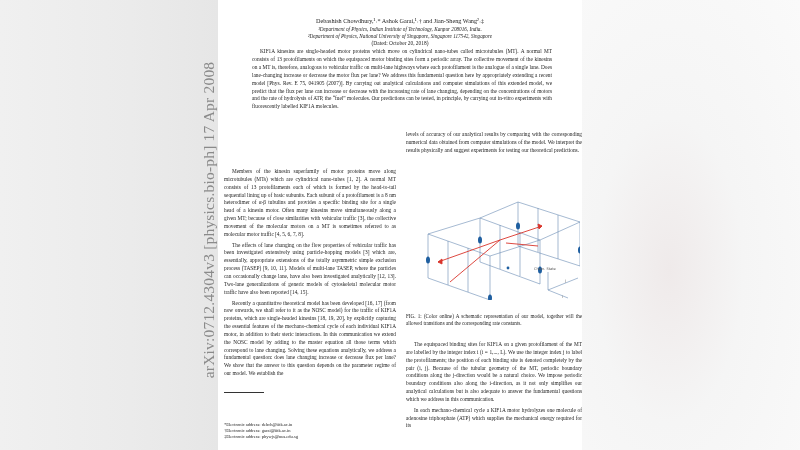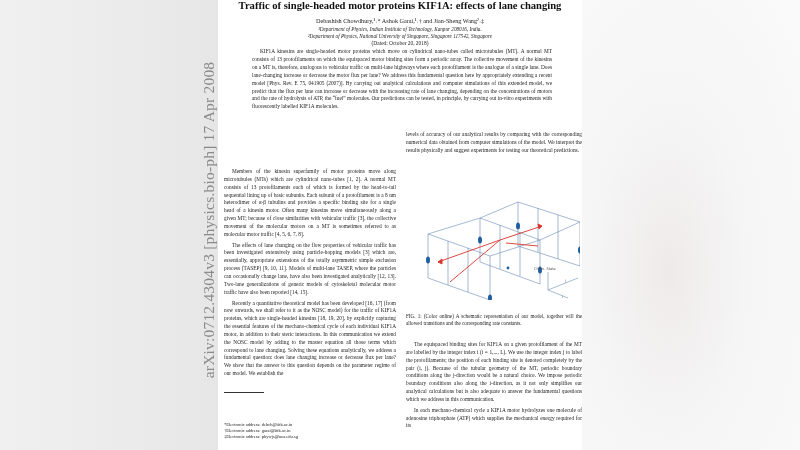--- a/index.html
+++ b/index.html
@@ -79,21 +79,20 @@
 <body>
 
 <div class="bg-left"></div>
 <div class="bg-right"></div>
 
 <div class="arxiv-stamp">
   <span>arXiv:0712.4304v3  [physics.bio-ph]  17 Apr 2008</span>
 </div>
 
 <div class="page">
-  <div class="title">Traffic of single-headed motor proteins KIF1A: effects of lane changing</div>
   <div class="authors">Debashish Chowdhury,¹˒* Ashok Garai,¹˒† and Jian-Sheng Wang²˒‡</div>
   <div class="affil" style="top:26px;">¹Department of Physics, Indian Institute of Technology, Kanpur 208016, India.</div>
   <div class="affil" style="top:33px;">²Department of Physics, National University of Singapore, Singapore 117542, Singapore</div>
   <div class="dated">(Dated: October 20, 2018)</div>
 
   <div class="abstract">
     <p>KIF1A kinesins are single-headed motor proteins which move on cylindrical nano-tubes called microtubules (MT). A normal MT consists of 13 protofilaments on which the equispaced motor binding sites form a periodic array. The collective movement of the kinesins on a MT is, therefore, analogous to vehicular traffic on multi-lane highways where each protofilament is the analogue of a single lane. Does lane-changing increase or decrease the motor flux per lane? We address this fundamental question here by appropriately extending a recent model [Phys. Rev. E 75, 041905 (2007)]. By carrying out analytical calculations and computer simulations of this extended model, we predict that the flux per lane can increase or decrease with the increasing rate of lane changing, depending on the concentrations of motors and the rate of hydrolysis of ATP, the “fuel” molecules. Our predictions can be tested, in principle, by carrying out in-vitro experiments with fluorescently labelled KIF1A molecules.</p>
   </div>
 
   <div class="col col-left">

